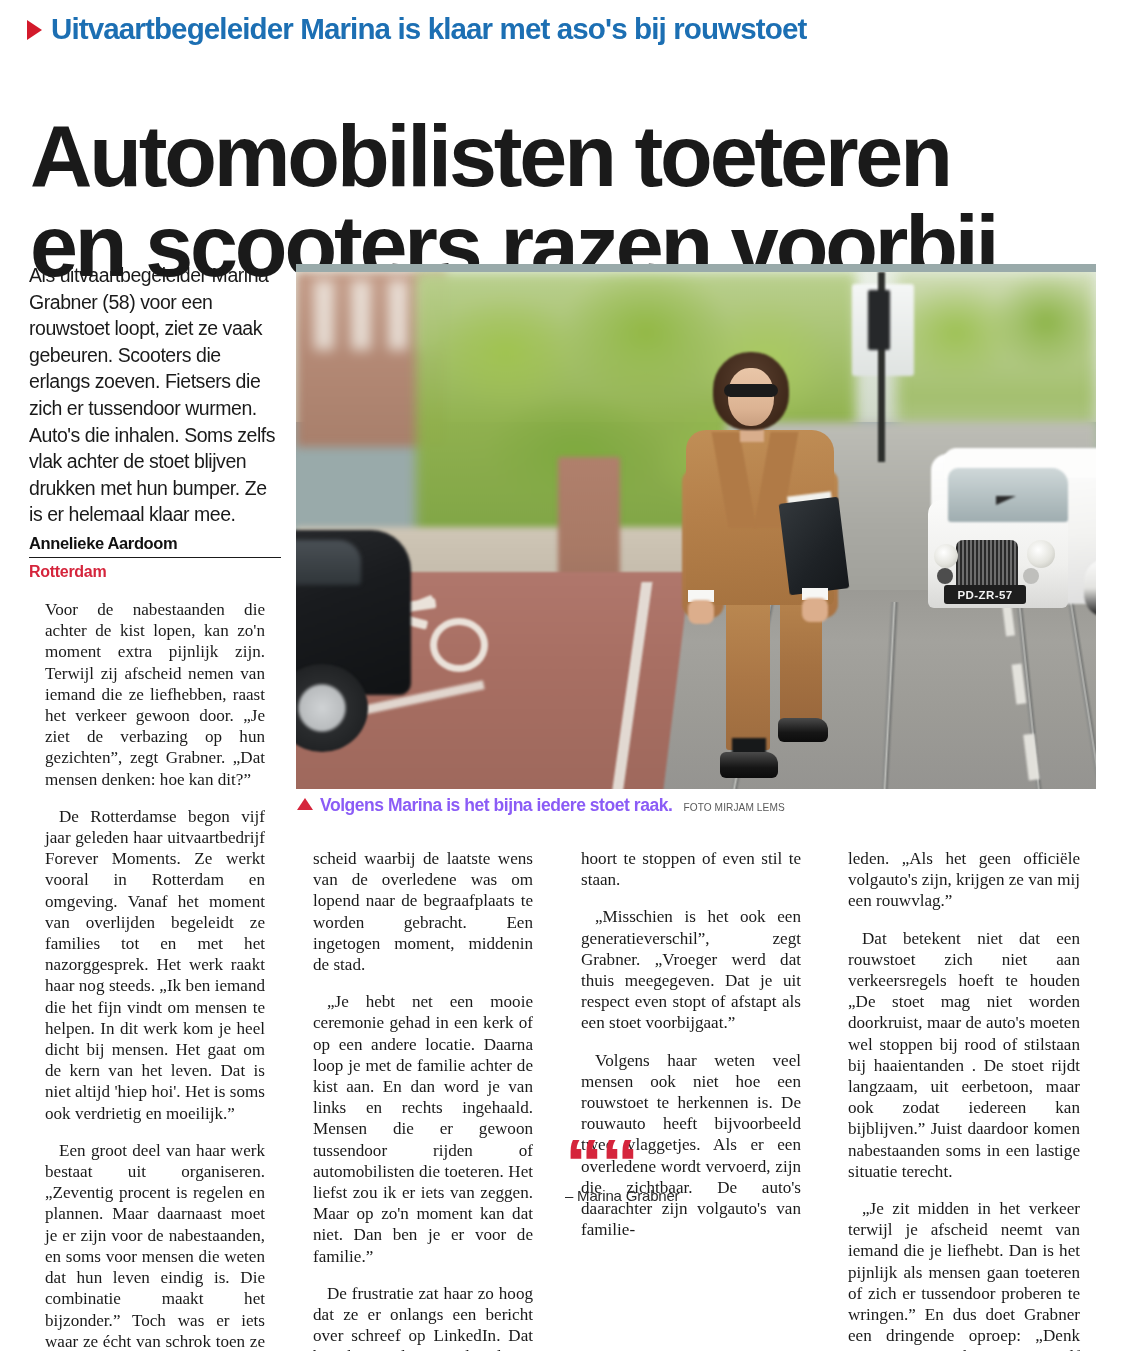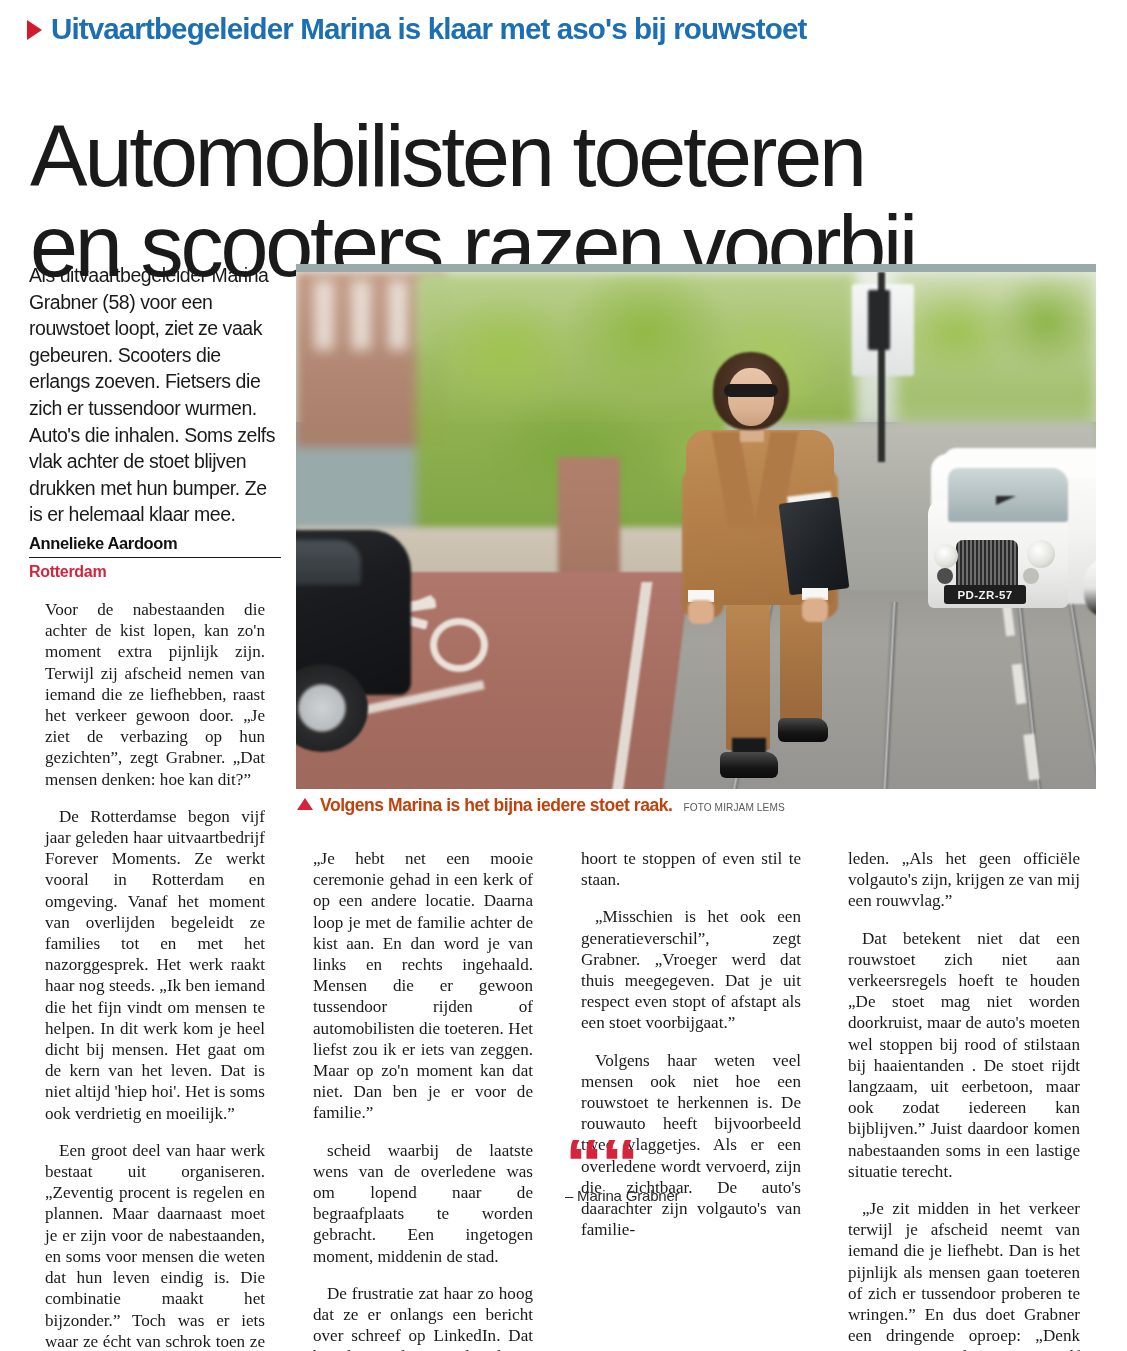--- a/index.html
+++ b/index.html
@@ -54,21 +54,21 @@
     transform-origin: left center;
   }
 
   
   .headline {
     position: absolute;
     left: 30px;
     top: 52px;
     width: 1075px;
     font-family: "Liberation Sans", sans-serif;
-    font-weight: normal;
+    font-weight: bold;
     font-size: 88px;
     line-height: 90px;
     letter-spacing: -3.2px;
     color: #1a1a1a;
   }
   .headline-line { display: block; white-space: nowrap; transform: scaleX(0.98); transform-origin: left center;}
 
   
   .intro {
     position: absolute;
@@ -521,21 +521,21 @@
     border-bottom: 12px solid #d5253c;
     flex: 0 0 auto;
     position: relative;
     top: -1px;
   }
   .caption-text {
     font-family: "Liberation Sans", sans-serif;
     font-weight: bold;
     font-size: 17.5px;
     letter-spacing: -0.45px;
-    color: #c2410c;
+    color: #8b5cf6;
   }
   .caption-credit {
     font-family: "Liberation Sans", sans-serif;
     font-size: 11px;
     letter-spacing: 0.1px;
     color: #595959;
     transform: scaleX(0.92);
     transform-origin: left baseline;
   }
 
@@ -695,22 +695,22 @@
 
   <div class="col" id="col1">
     <p>Voor de nabestaanden die achter de kist lopen, kan zo'n moment extra pijnlijk zijn. Terwijl zij afscheid nemen van iemand die ze liefhebben, raast het verkeer gewoon door. „Je ziet de verbazing op hun gezichten”, zegt Grabner. „Dat mensen denken: hoe kan dit?”</p>
     <p>De Rotterdamse begon vijf jaar geleden haar uitvaartbedrijf Forever Moments. Ze werkt vooral in Rotterdam en omgeving. Vanaf het moment van overlijden begeleidt ze families tot en met het nazorggesprek. Het werk raakt haar nog steeds. „Ik ben iemand die het fijn vindt om mensen te helpen. In dit werk kom je heel dicht bij mensen. Het gaat om de kern van het leven. Dat is niet altijd 'hiep hoi'. Het is soms ook verdrietig en moeilijk.”</p>
     <p>Een groot deel van haar werk bestaat uit organiseren. „Zeventig procent is regelen en plannen. Maar daarnaast moet je er zijn voor de nabestaanden, en soms voor mensen die weten dat hun leven eindig is. Die combinatie maakt het bijzonder.” Toch was er iets waar ze écht van schrok toen ze begon.</p>
     <div class="subhead">Zo ongeduldig</div>
     <p>„Ik had dit vijf jaar geleden echt niet verwacht. Maar eigenlijk is het bij bijna elke stoet raak. Mensen zijn zo ongeduldig, hebben haast.” Zo begeleidde ze onlangs een af-</p>
   </div>
 
   <div class="col" id="col2">
+    <p>scheid waarbij de laatste wens van de overledene was om lopend naar de begraafplaats te worden gebracht. Een ingetogen moment, middenin de stad.</p>
     <p>„Je hebt net een mooie ceremonie gehad in een kerk of op een andere locatie. Daarna loop je met de familie achter de kist aan. En dan word je van links en rechts ingehaald. Mensen die er gewoon tussendoor rijden of automobilisten die toeteren. Het liefst zou ik er iets van zeggen. Maar op zo'n moment kan dat niet. Dan ben je er voor de familie.”</p>
-    <p>scheid waarbij de laatste wens van de overledene was om lopend naar de begraafplaats te worden gebracht. Een ingetogen moment, middenin de stad.</p>
     <p>De frustratie zat haar zo hoog dat ze er onlangs een bericht over schreef op LinkedIn. Dat bericht werd massaal gelezen en leverde veel reacties op. Veel mensen herkenden wat ze beschreef. Maar er waren ook reacties van mensen die toegaven dat ze niet eens wisten dat je bij een rouwstoet eigenlijk</p>
   </div>
 
   <div class="col" id="col3">
     <p>hoort te stoppen of even stil te staan.</p>
     <p>„Misschien is het ook een generatieverschil”, zegt Grabner. „Vroeger werd dat thuis meegegeven. Dat je uit respect even stopt of afstapt als een stoet voorbijgaat.”</p>
     <p>Volgens haar weten veel mensen ook niet hoe een rouwstoet te herkennen is. De rouwauto heeft bijvoorbeeld twee vlaggetjes. Als er een overledene wordt vervoerd, zijn die zichtbaar. De auto's daarachter zijn volgauto's van familie-</p>
   </div>
 
   <div class="pullquote">

